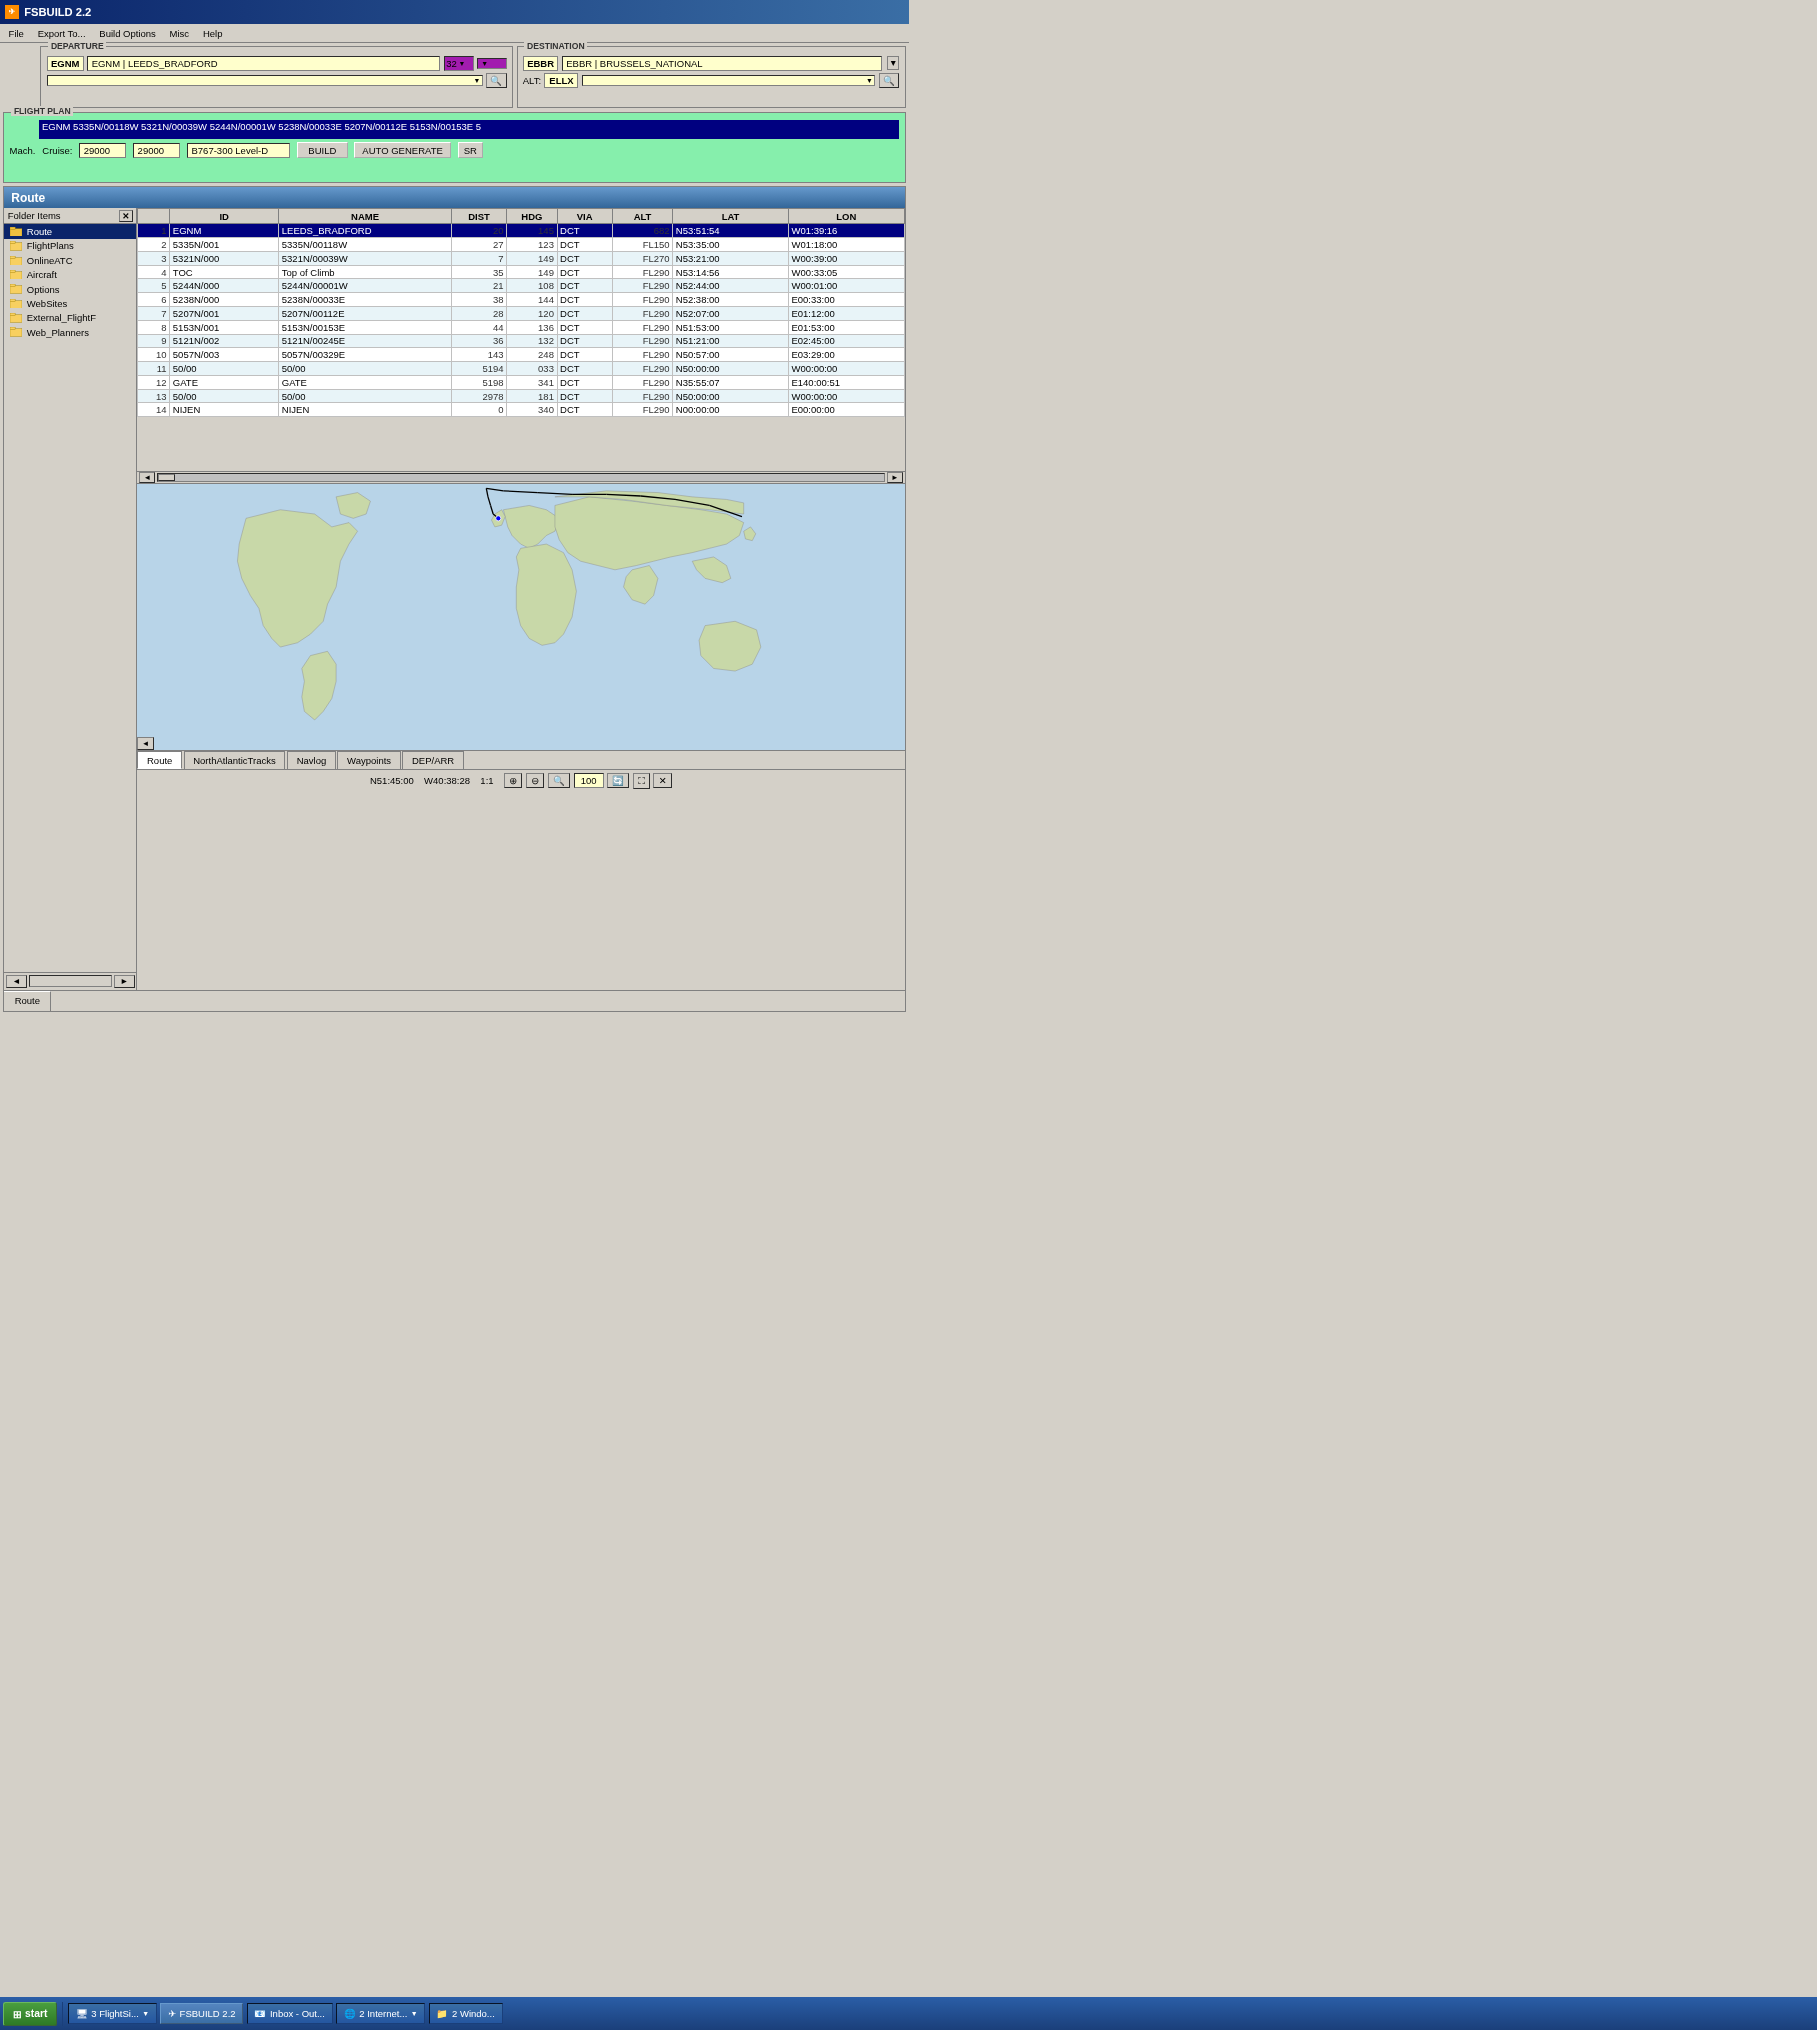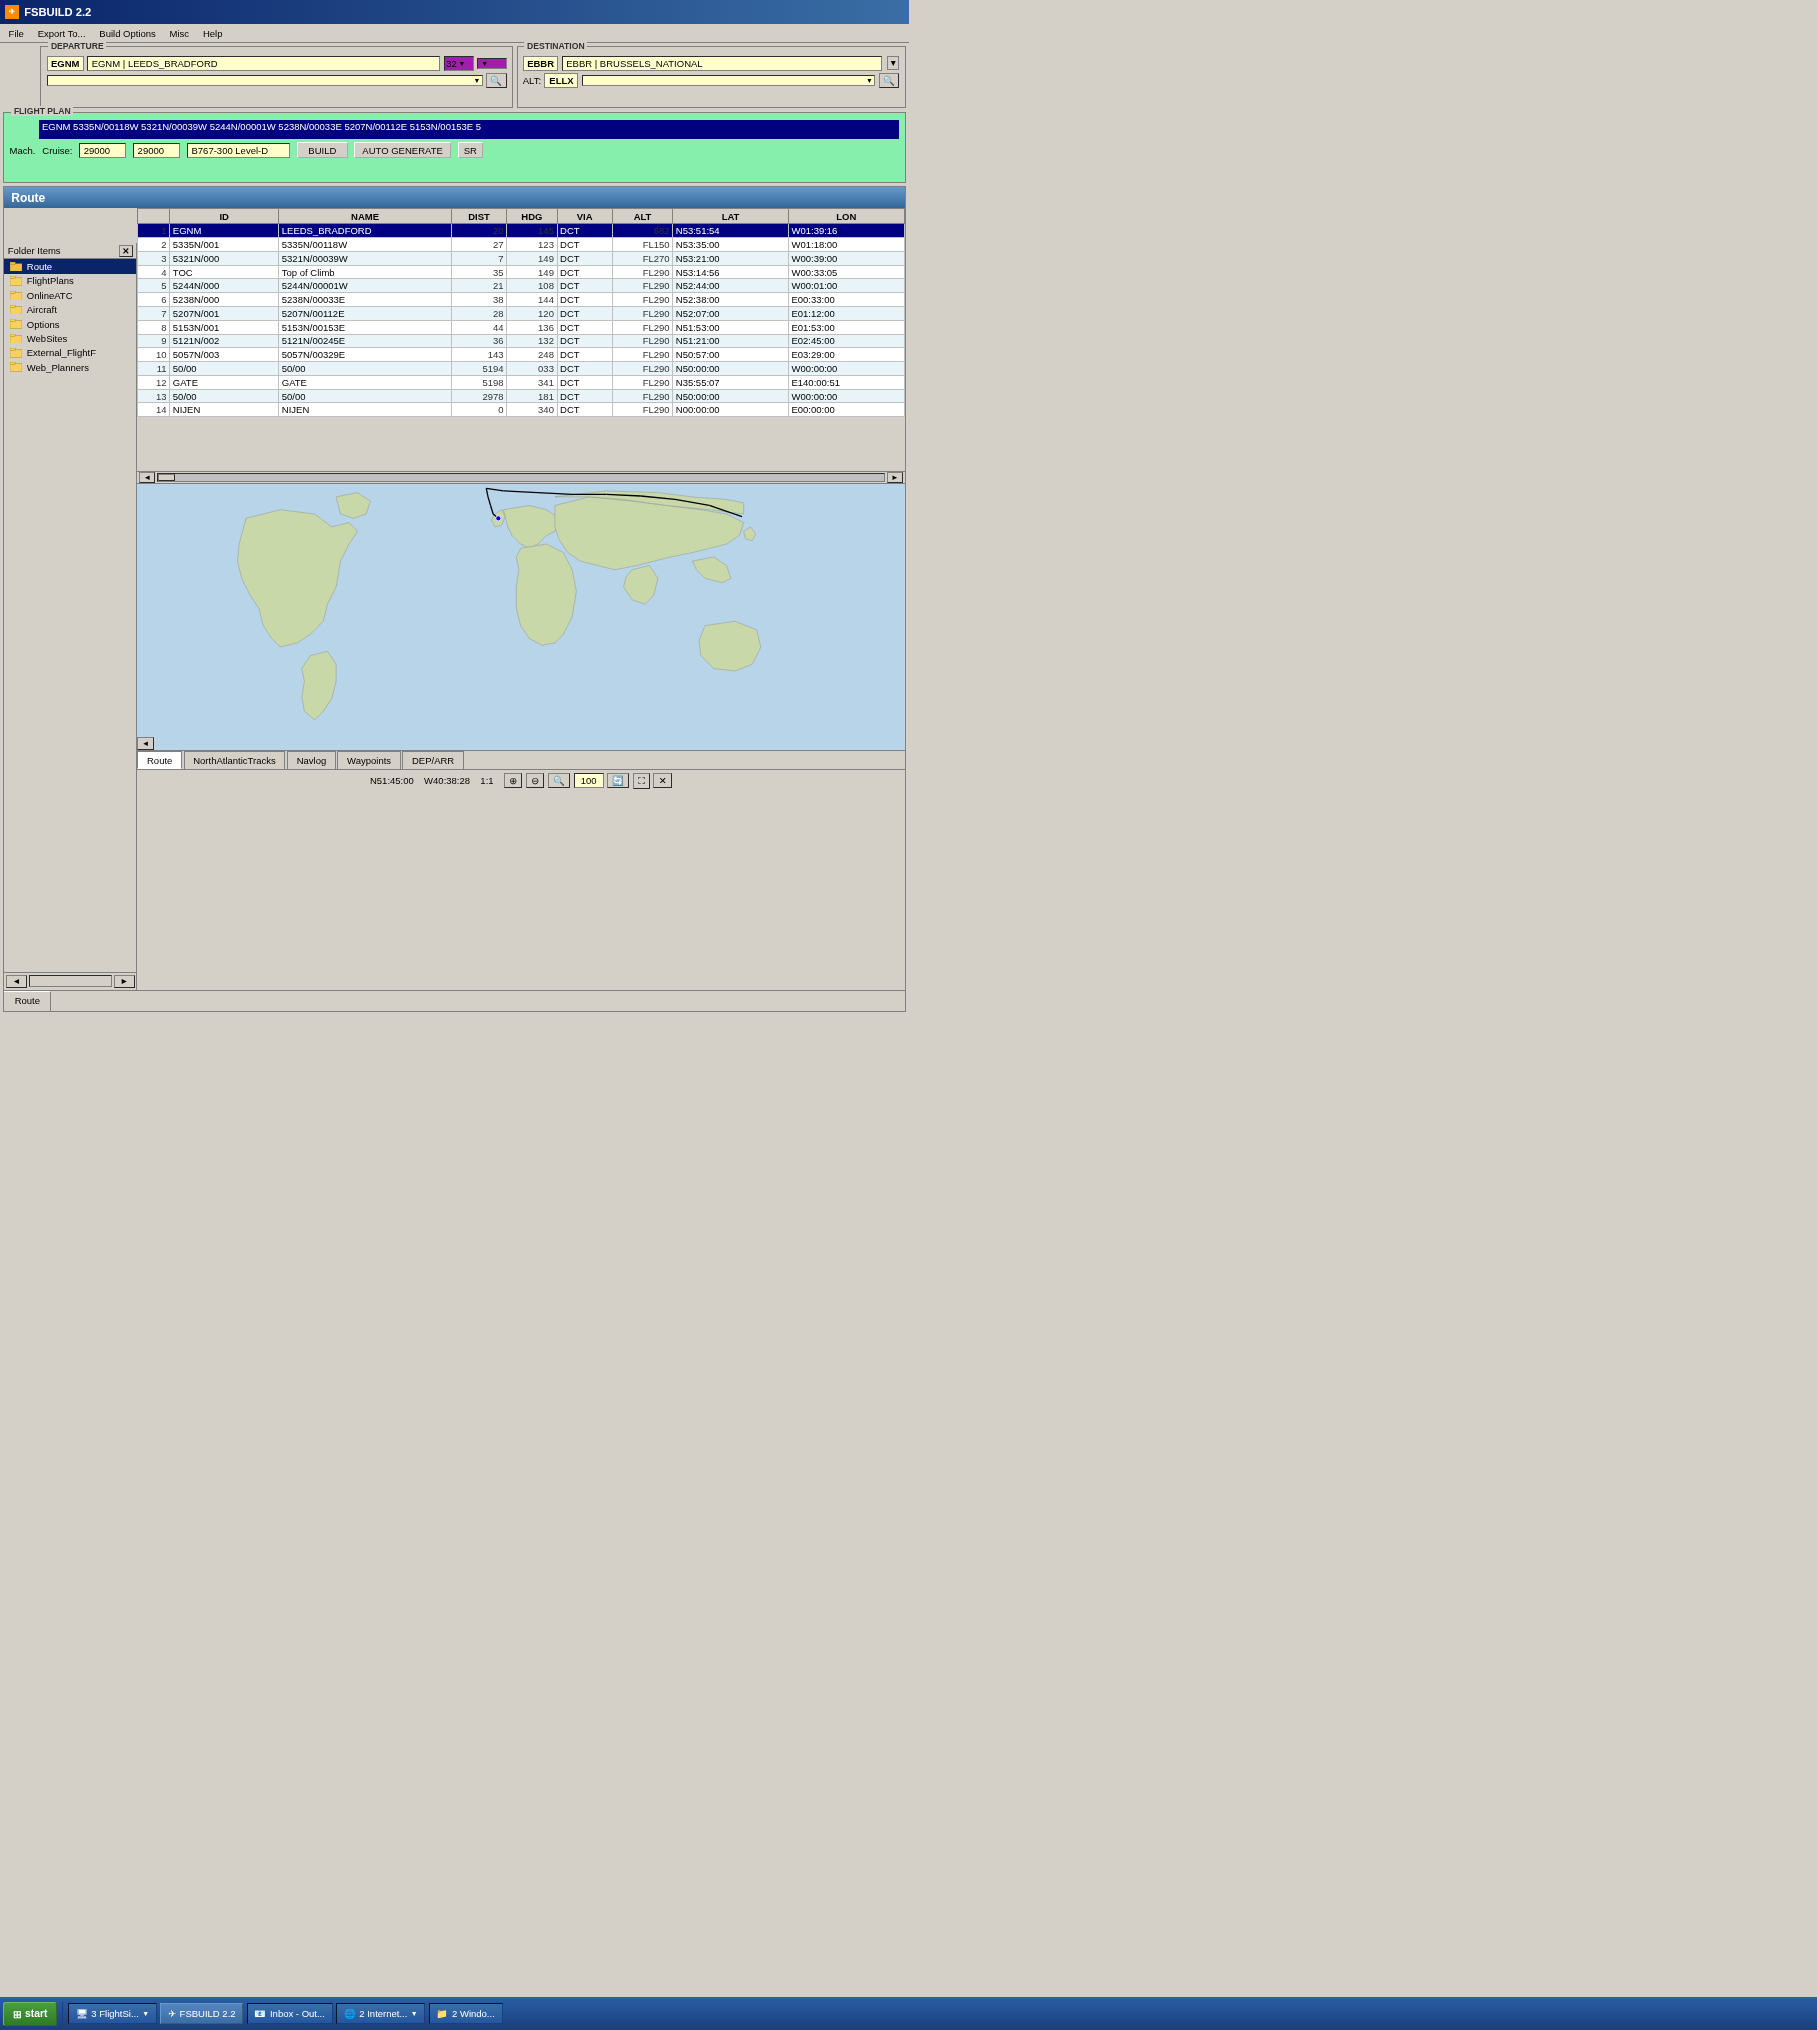--- a/index.html
+++ b/index.html
@@ -481,21 +481,20 @@
       overflow: hidden;
     }
 
     .sidebar-panel {
       width: 133px;
       min-width: 133px;
       border-right: 1.7px solid #808080;
       display: flex;
       flex-direction: column;
       overflow: hidden;
-      margin-top: 35px;
     }
 
     .main-panel {
       flex: 1;
       display: flex;
       flex-direction: column;
       overflow: hidden;
     }
 
     .table-container {

